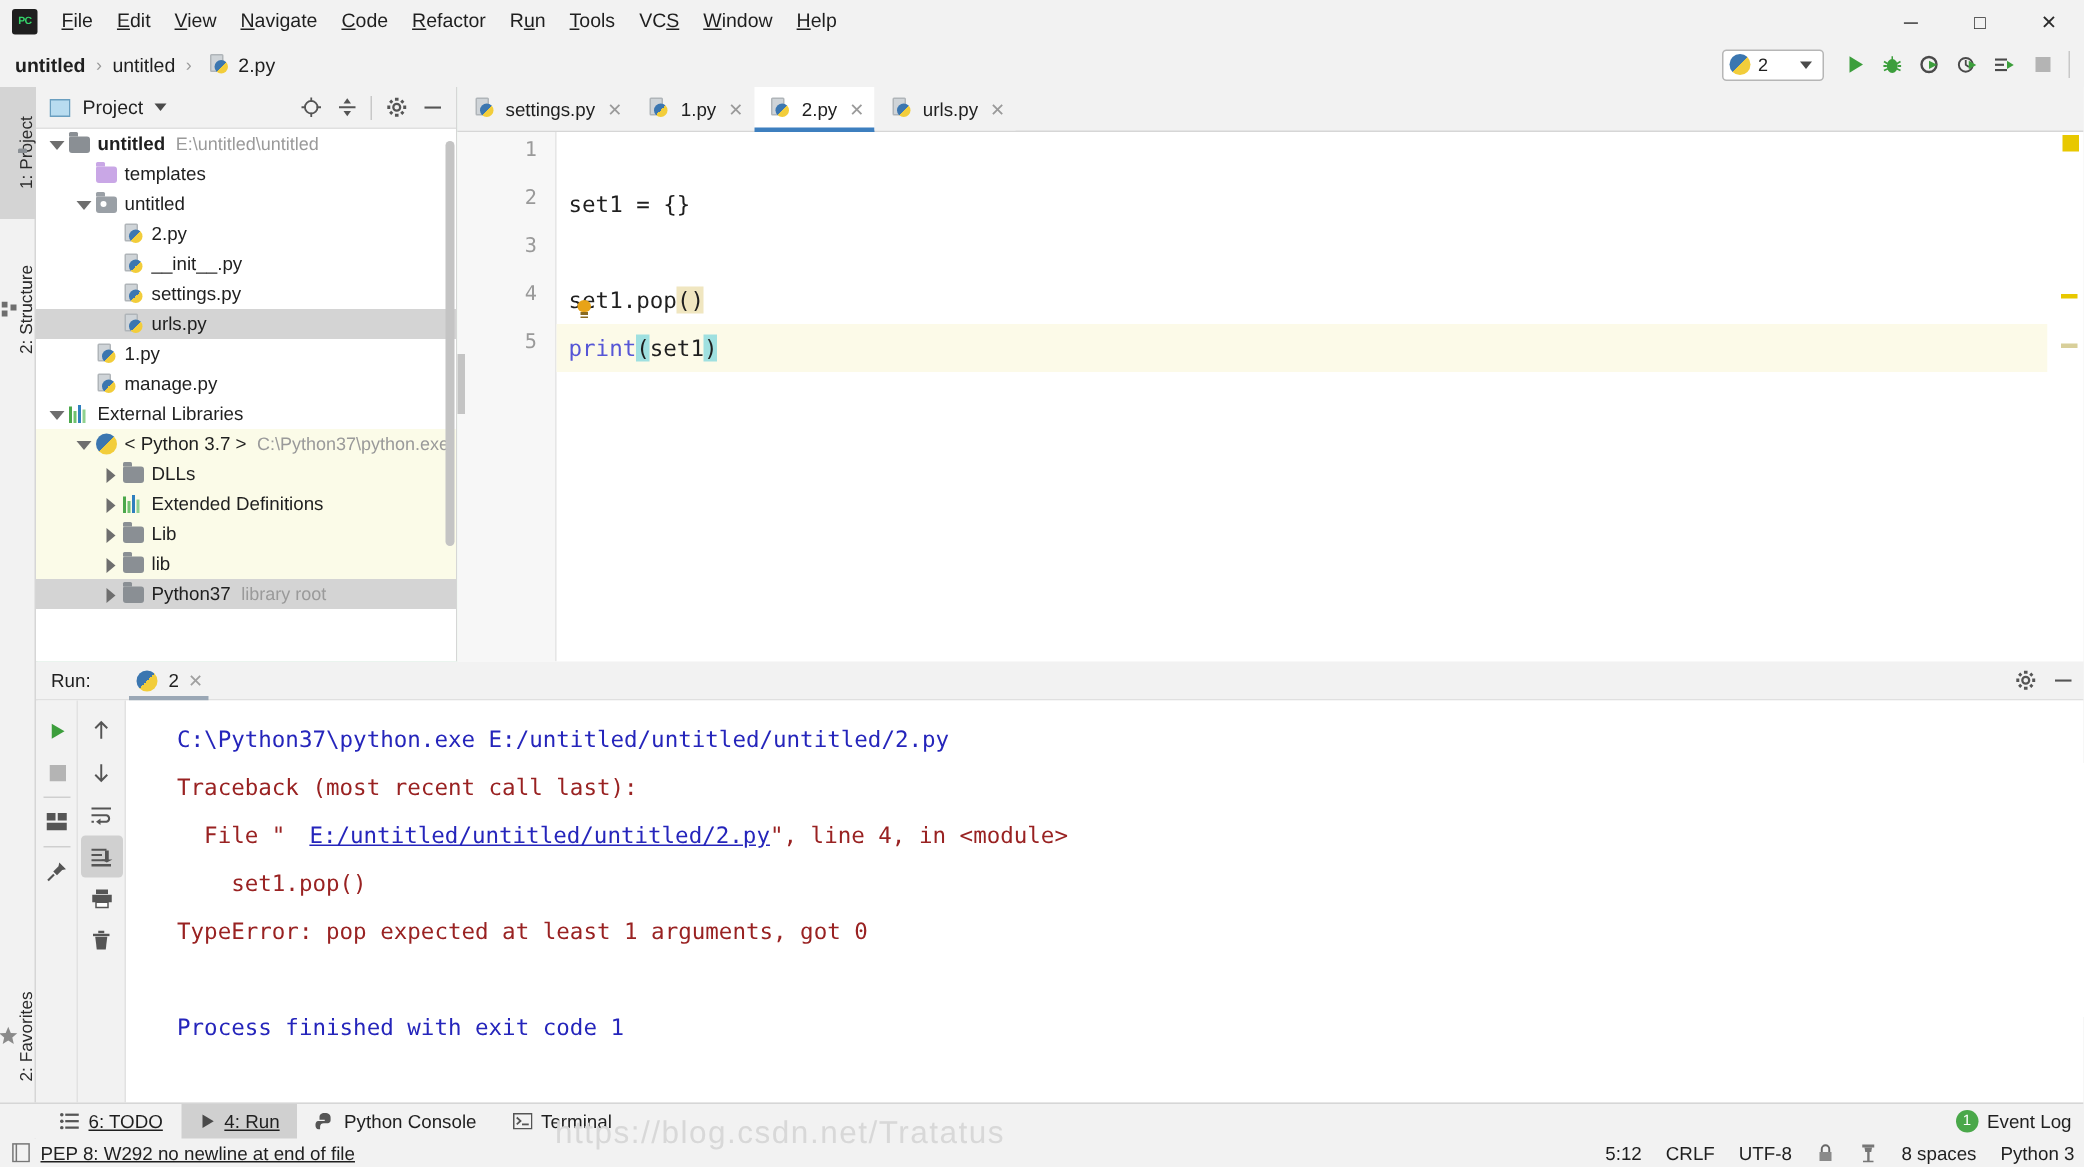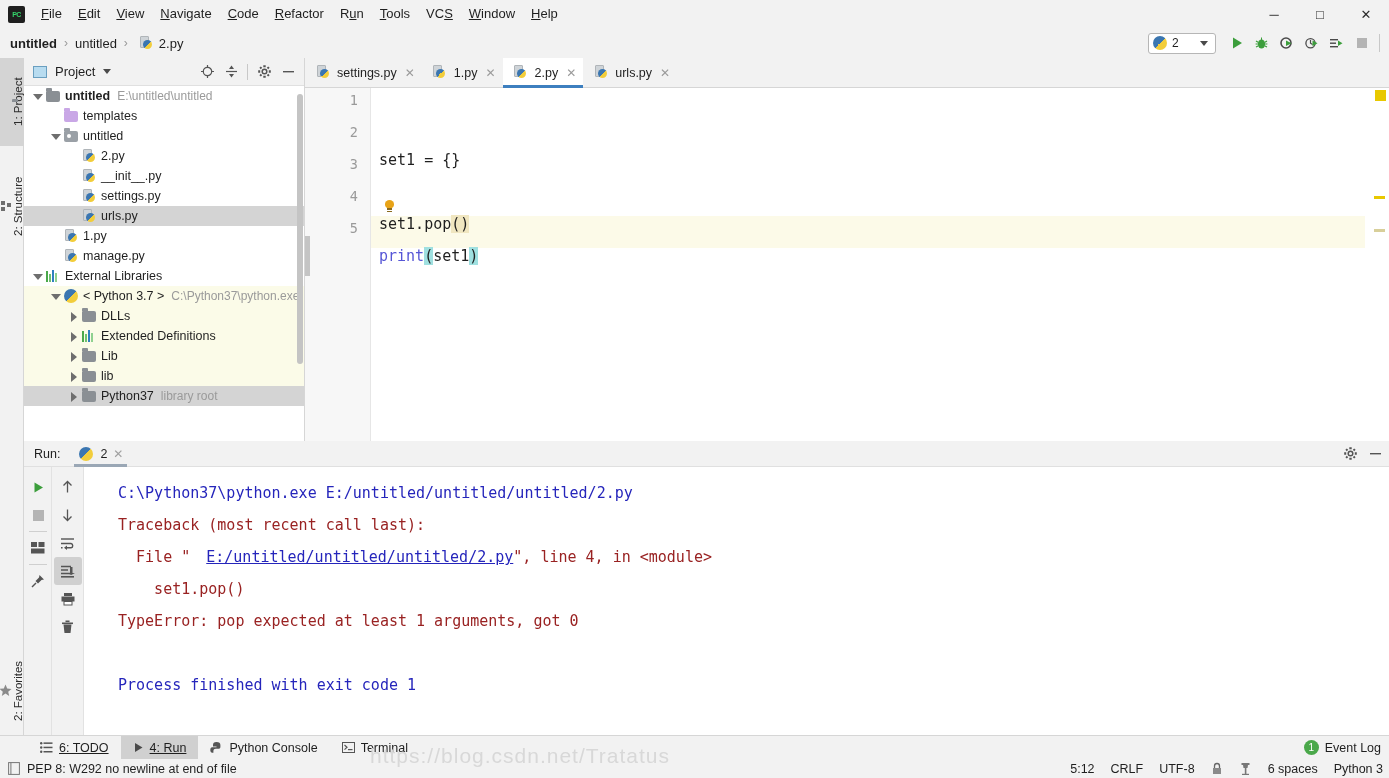--- a/index.html
+++ b/index.html
@@ -129,41 +129,41 @@
     display:flex; align-items:center; padding:0 7px 0 10px; gap:6px;
     font-size:12.5px; color:#1f1f1f; position:relative; background:#f2f2f2; cursor:default;
   }
   .etab.active { background:#fff; }
   .etab.active::after { content:''; position:absolute; left:0; right:0; bottom:-1px; height:3px; background:#3d7fbf; }
   .etab .x { color:#9a9a9a; font-size:12px; margin-left:2px; }
   .ed-body { position:absolute; top:30px; left:0; right:0; bottom:0; background:#fff; }
   .gutter { position:absolute; left:0; top:0; width:66px; height:100%; background:#f7f7f7; border-right:1px solid #e6e6e6; }
   .lnum { position:absolute; right:12px; font-size:13.5px; color:#9a9a9a; font-family:"DejaVu Sans Mono", monospace; }
   .code { position:absolute; left:66px; top:0; right:24px; bottom:0; font-family:"DejaVu Sans Mono", monospace; font-size:15px; }
-  .cline { position:absolute; left:8px; height:32px; line-height:32px; white-space:pre;margin-top:24px; }
+  .cline { position:absolute; left:8px; height:32px; line-height:32px; white-space:pre; }
   .curline { position:absolute; left:66px; right:24px; height:32px; background:#fcfae8; }
   .kw-builtin { color:#5656d6; }
   .brk-hi { background:#9fe0e0; }
   .paren-hi { background:#f0e6c0; }
   .bulb {
     position:absolute; width:9px; height:12px;
   }
   .bulb .b1 { position:absolute; left:0; top:0; width:9px;height:8px;border-radius:50% 50% 45% 45%; background:#e8a317; }
   .bulb .b2 { position:absolute; left:2px; top:8px; width:5px;height:1.5px; background:#8a6a20; }
   .bulb .b3 { position:absolute; left:2px; top:10.5px; width:5px;height:1.5px; background:#8a6a20; }
   .stripe-gutter { position:absolute; right:0; top:0; width:24px; height:100%; background:#fff; }
   .warn-box { position:absolute; right:3px; top:2px; width:11px; height:11px; background:#e8c800; }
   .stripe { position:absolute; right:4px; width:11px; height:3px; background:#e8c800; }
   .stripe.dim { background:#d8cf9a; }
   .ed-scrollmark { position:absolute; left:-0px; top:148px; width:5px; height:40px; background:#c4c4c4; }
 
   
   .run-panel { position:absolute; left:24px; top:441px; width:1365px; height:294px; background:#fff; }
   .run-header { height:26px; background:#f2f2f2; display:flex; align-items:center; padding-left:10px; border-bottom:1px solid #e0e0e0; position:relative; }
-  .run-label { font-size:12.5px; margin-right:12px; }
+  .run-label { font-size:12.5px; margin-right:24px; }
   .run-tab { display:flex; align-items:center; gap:6px; font-size:12.5px; padding:0 6px; position:relative; height:26px; }
   .run-tab::after { content:''; position:absolute; left:2px; right:2px; bottom:0; height:3px; background:#9aa7b5; }
   .run-tab .x { color:#a0a0a0; font-size:12px; }
   .run-hdr-right { position:absolute; right:6px; display:flex; align-items:center; gap:10px; }
   .console-toolbar-a { position:absolute; left:0; top:26px; width:28px; bottom:0; background:#f2f2f2; border-right:1px solid #e2e2e2; }
   .console-toolbar-b { position:absolute; left:28px; top:26px; width:32px; bottom:0; background:#f2f2f2; border-right:1px solid #e2e2e2; }
   .cbtn { width:28px; height:28px; display:flex; align-items:center; justify-content:center; margin:0 auto; }
   .cbtn.on { background:#d0d0d0; border-radius:3px; }
   .cdiv { width:18px; height:1px; background:#cfcfcf; margin:2px auto; }
   .console {
@@ -175,21 +175,21 @@
   .c-red { color:#992222; }
   .c-link { color:#2525bb; text-decoration:underline;margin-left:16px; }
 
   
   .bottom-strip { position:absolute; left:0; top:735px; width:1389px; height:24px; background:#f2f2f2; border-top:1px solid #d6d6d6; display:flex; align-items:center; }
   .bstrip-item { display:flex; align-items:center; gap:6px; height:24px; padding:0 12px; font-size:12.5px; color:#1f1f1f; }
   .bstrip-item.active { background:#d0d0d0; }
   .bstrip-right { margin-left:auto; display:flex; align-items:center; padding-right:8px; gap:6px; }
   .evt-badge { width:15px;height:15px;border-radius:50%;background:#4aa84a;color:#fff;font-size:10px;display:flex;align-items:center;justify-content:center; }
   .statusbar { position:absolute; left:0; top:759px; width:1389px; height:19px; background:#f2f2f2; display:flex; align-items:center; font-size:12.5px; }
-  .sb-left { display:flex; align-items:center; gap:7px; padding-left:8px; }
+  .sb-left { display:flex; align-items:center; gap:7px; padding-left:8px;text-decoration:underline; }
   .sb-right { margin-left:auto; display:flex; align-items:center; gap:16px; padding-right:6px; }
   .watermark {
     position:absolute; left:370px; top:744px; font-size:21px; color:#d8d8d8;
     letter-spacing:1px; pointer-events:none; font-family:"Liberation Sans", sans-serif;
     white-space:nowrap;
   }
   .ed-vsep { position:absolute; left:0; top:0; width:1px; height:100%; background:#d6d6d6; }
   svg { display:block; }
 </style>
 </head>
@@ -748,19 +748,19 @@
         </svg>
       </span>
       <span>
         <svg width="13" height="13" viewBox="0 0 13 13">
           <rect x="2.5" y="1" width="8" height="2" fill="#777"></rect>
           <path d="M4 3 L9 3 L8.5 6 L4.5 6 Z" fill="#777"></path>
           <rect x="5.8" y="6" width="1.6" height="6" fill="#777"></rect>
           <rect x="3" y="11.8" width="7" height="1.2" fill="#777"></rect>
         </svg>
       </span>
-      <span>6 spaces</span>
+      <span>8 spaces</span>
       <span>Python 3</span>
     </div>
   </div>
 
   <div class="watermark">https://blog.csdn.net/Tratatus</div>
 </div>
 
 </body></html>

